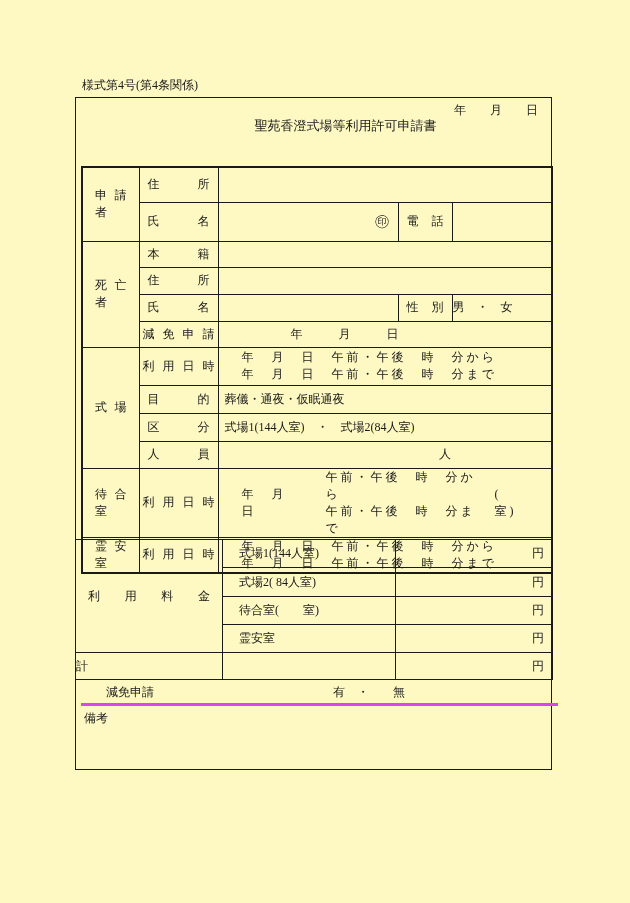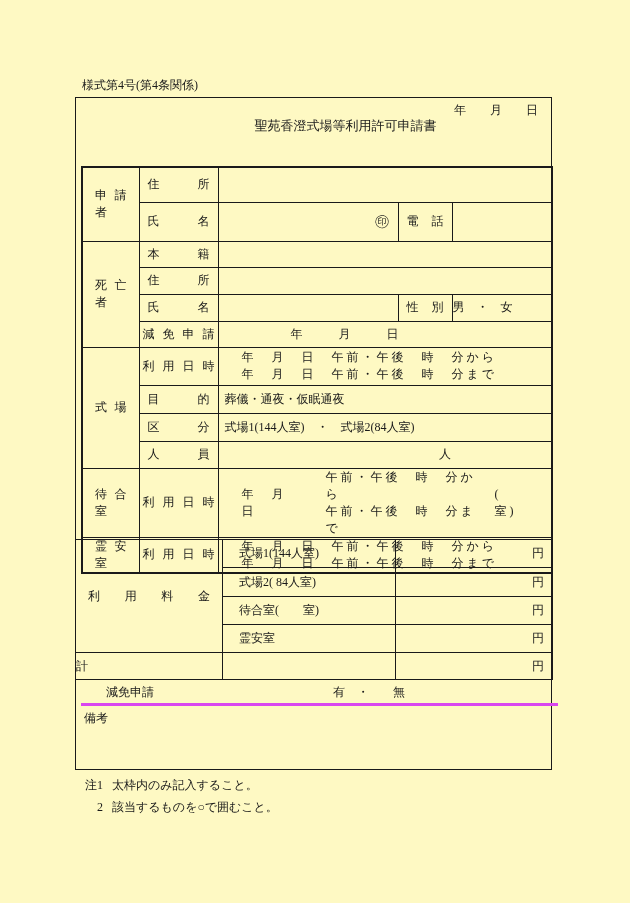--- a/index.html
+++ b/index.html
@@ -184,20 +184,14 @@
   </tbody>
     </table>
 
   <div class="abs reduction">
     <span class="rlabel">減免申請</span>
     <span class="opts">有　・　　無</span>
   </div>
 
   <div class="abs remarks">備考</div>
 
-  <div class="abs note n1">
-    <span class="note-num">注1</span><span class="note-text">太枠内のみ記入すること。</span>
-  </div>
-  <div class="abs note n2">
-    <span class="note-num">2</span><span class="note-text">該当するものを○で囲むこと。</span>
-  </div>
 
 </div>
 
 </body></html>

